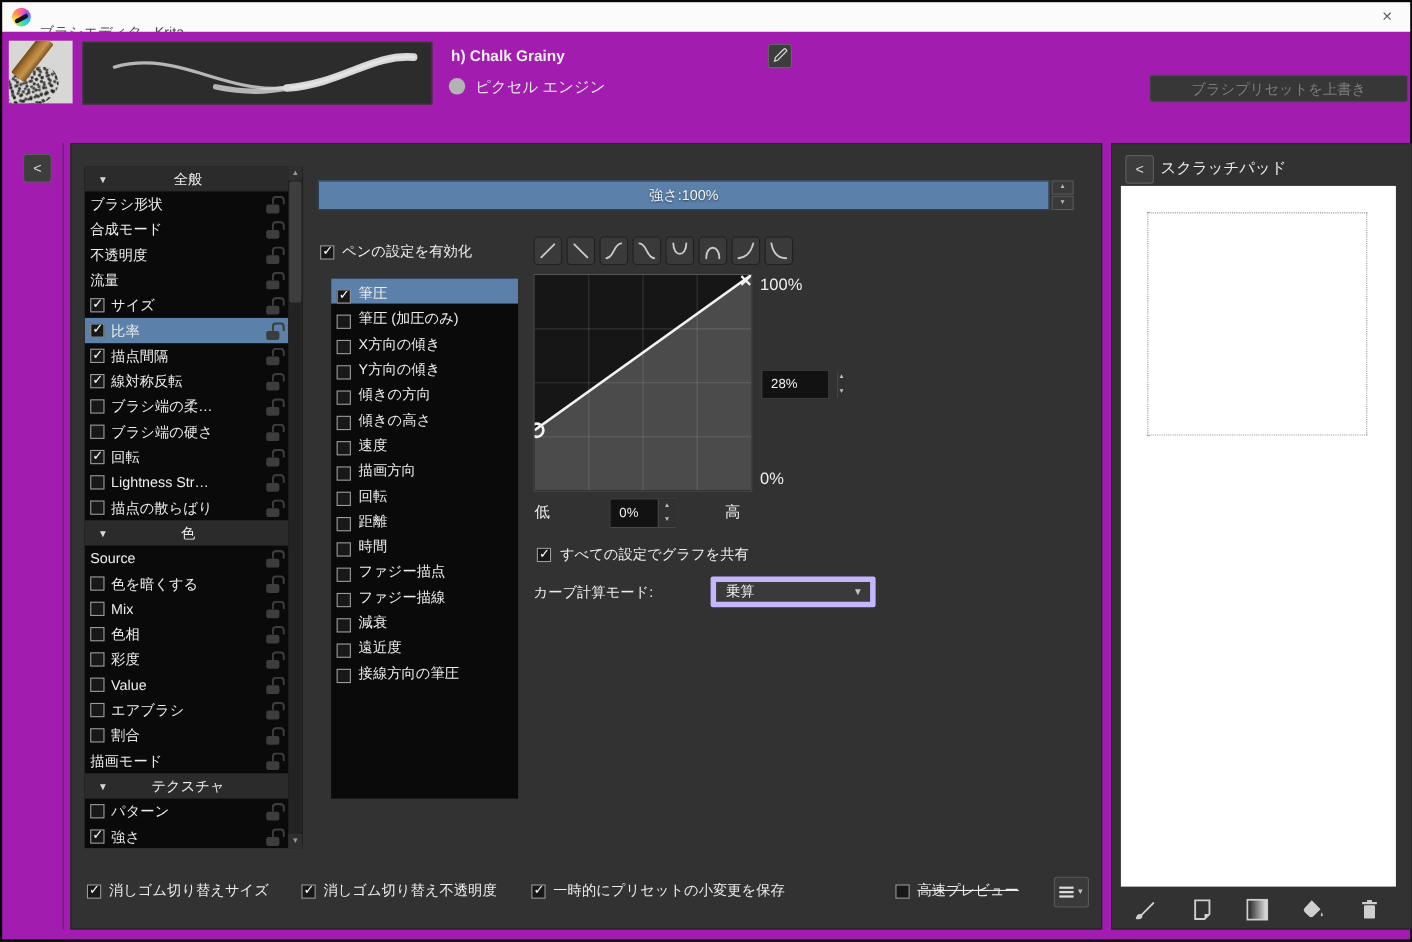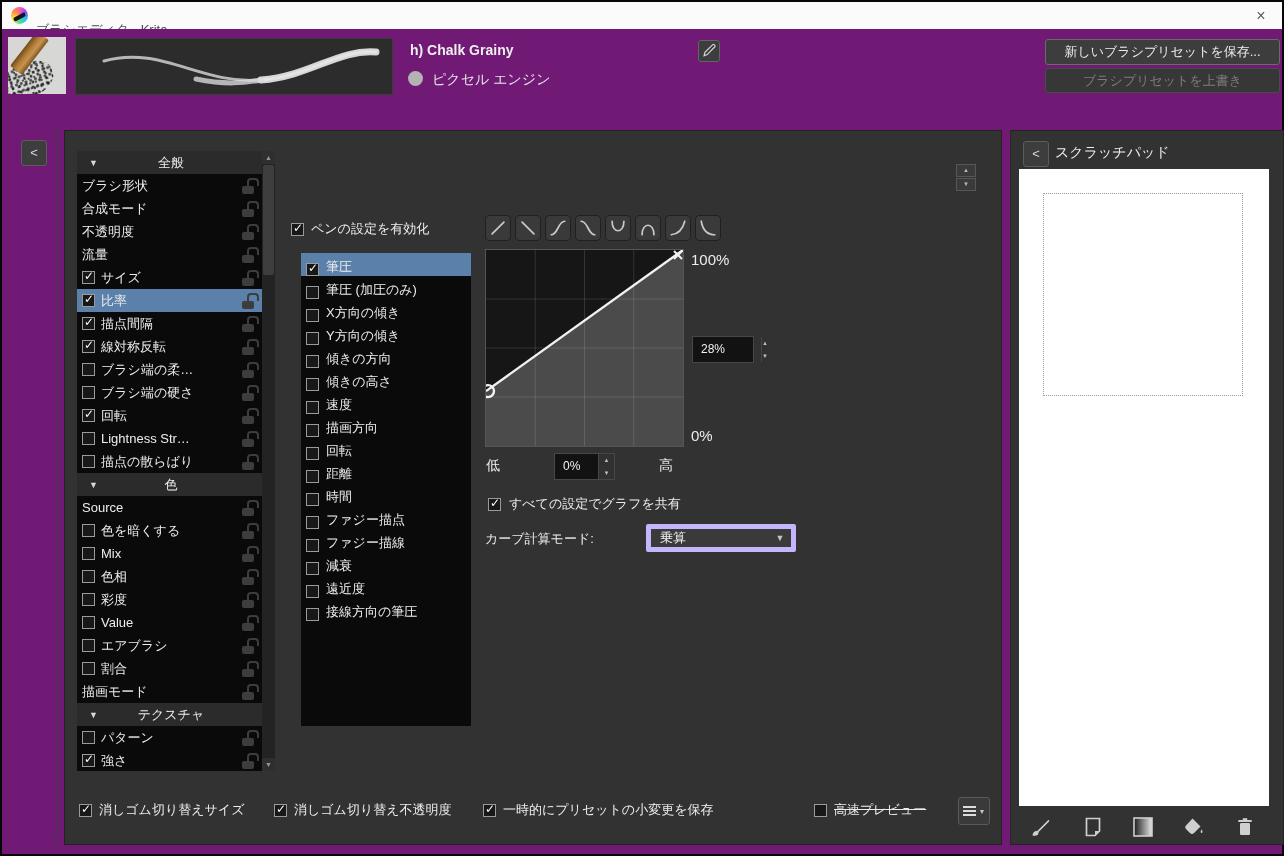--- a/index.html
+++ b/index.html
@@ -15,21 +15,21 @@
   .titlebar { position:absolute; left:2px; top:2px; width:1280px; height:27px;
     background:#fbfbfb; display:flex; align-items:center; }
   .krita-logo { width:17px; height:17px; border-radius:50%; margin-left:9px; position:relative;
     background:conic-gradient(#ff5fa2,#8b4dff,#27c3f4,#53e08b,#ffe93f,#ff9340,#ff5fa2); }
   .krita-logo::after { content:''; position:absolute; left:2px; top:8px; width:13px; height:4px;
     background:#15151d; border-radius:2px 0 2px 2px; transform:rotate(-28deg); }
   .title-text { margin-left:8px; font-size:13px; color:#4e4e4e;margin-top:28px; }
   .close-btn { margin-left:auto; width:42px; height:27px; text-align:center; line-height:27px;
     color:#5f5f5f; font-size:16px; }
   
-  .win { position:absolute; left:2px; top:29px; width:1280px; height:825px; background:#701a75; }
+  .win { position:absolute; left:2px; top:29px; width:1280px; height:825px; background:#a21caf; }
   
   .thumb { position:absolute; left:6px; top:8px; width:58px; height:57px; background:#d7d7d5; overflow:hidden; }
   .thumb .stick { position:absolute; left:14px; top:-6px; width:15px; height:44px; border-radius:2px;
     transform:rotate(-142deg);
     background:linear-gradient(90deg,#7c551f,#c79350 35%,#b57f3a 60%,#6f4a18); }
   .thumb .scribble { position:absolute; left:-6px; top:26px; width:52px; height:34px; transform:rotate(-18deg);
     background:radial-gradient(circle at 30% 40%, rgba(25,25,25,.85) 1px, transparent 1.8px),
                radial-gradient(circle at 70% 60%, rgba(35,35,35,.8) 1px, transparent 1.9px),
                radial-gradient(circle at 50% 20%, rgba(20,20,20,.7) 1px, transparent 1.6px);
     background-size:7px 6px, 5px 7px, 6px 5px; border-radius:50% 40% 50% 45%; }
@@ -158,21 +158,20 @@
   <div class="preset-name">h) Chalk Grainy</div>
   <button class="edit-btn">
     <svg width="18" height="18" viewBox="0 0 22 22">
       <path d="M5 18 l1-4.2 L15.6 4.4 a1.1 1.1 0 0 1 1.6 0 l1 1 a1.1 1.1 0 0 1 0 1.6 L8.8 16.6 z" fill="none" stroke="#d7d7d7" stroke-width="1.4"></path>
     </svg>
   </button>
   <div class="engine-row">
     <div class="engine-dot"></div>
     <div class="engine-label">ピクセル エンジン</div>
   </div>
-  <button class="hbtn save">新しいブラシプリセットを保存...</button>
   <button class="hbtn overwrite">ブラシプリセットを上書き</button>
 
   <div class="v-sep"></div>
   <button class="back-btn back-main">&lt;</button>
 
   <div class="panel panel-central">
 
     <div class="plist">
       <div class="list-inner">
           <div class="list-header">
@@ -308,20 +307,21 @@
     <span class="lock"></span>
           </div>
         </div>
       <div class="scrollbar">
         <div class="sb-btn up">▲</div>
         <div class="sb-handle"></div>
         <div class="sb-btn down">▼</div>
       </div>
     </div>
 
+    <div class="slider">強さ:100%</div>
     <div class="spinner">
       <div class="spin-btn">▲</div>
       <div class="spin-btn">▼</div>
     </div>
 
     <div class="pen-enable">
       <span class="cb checked"></span>
       <span>ペンの設定を有効化</span>
     </div>
 

